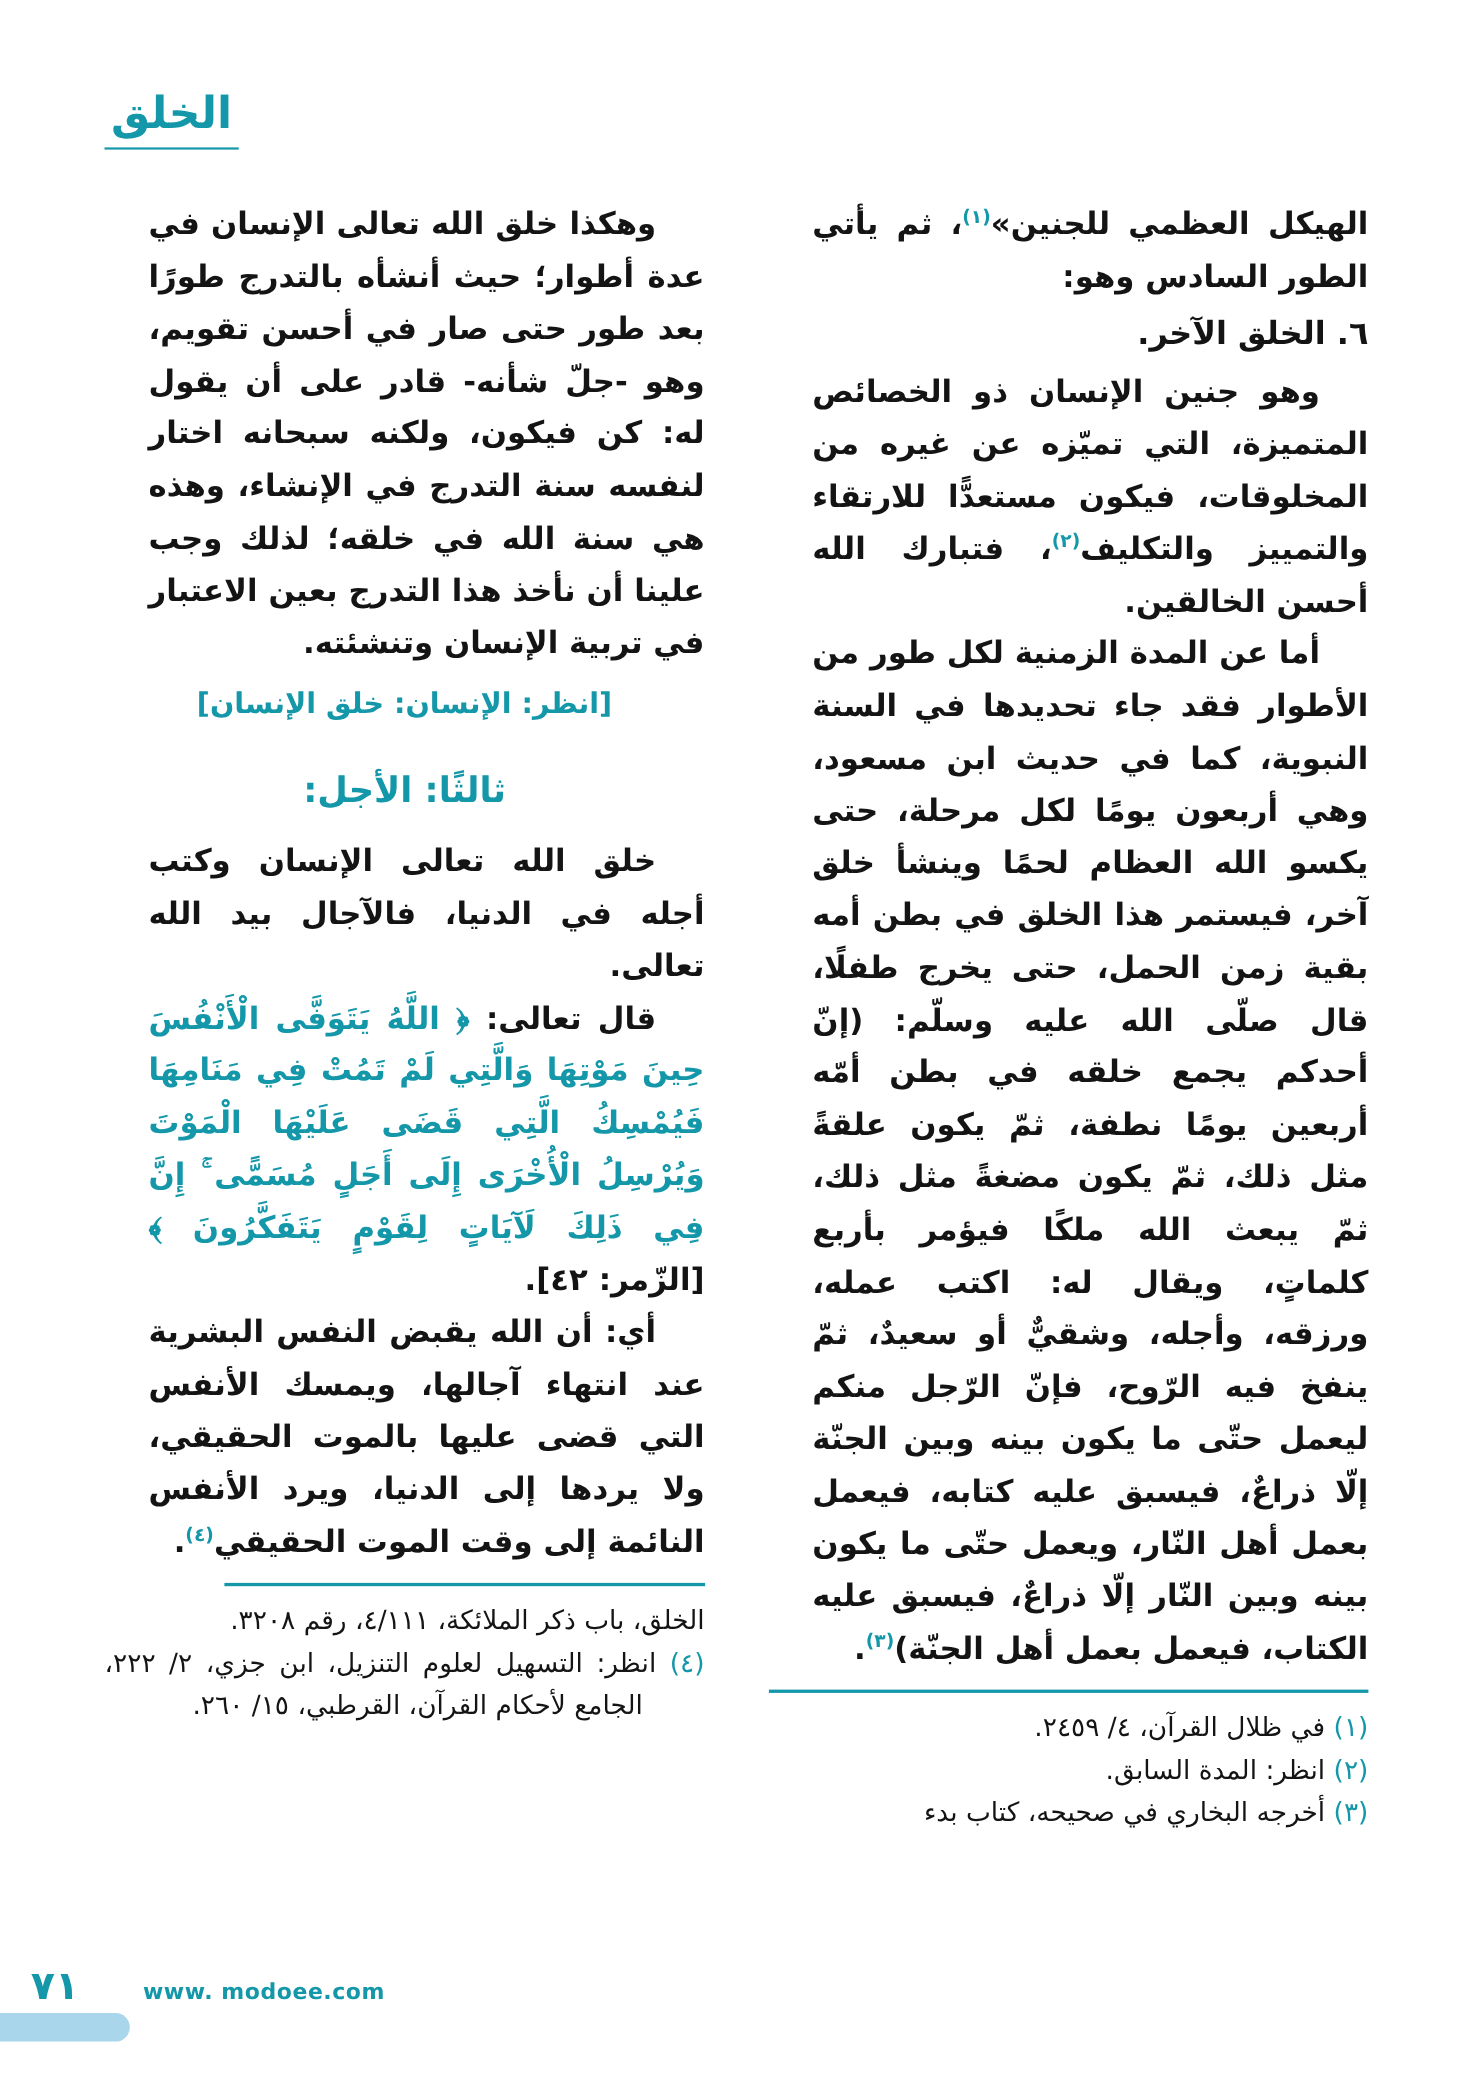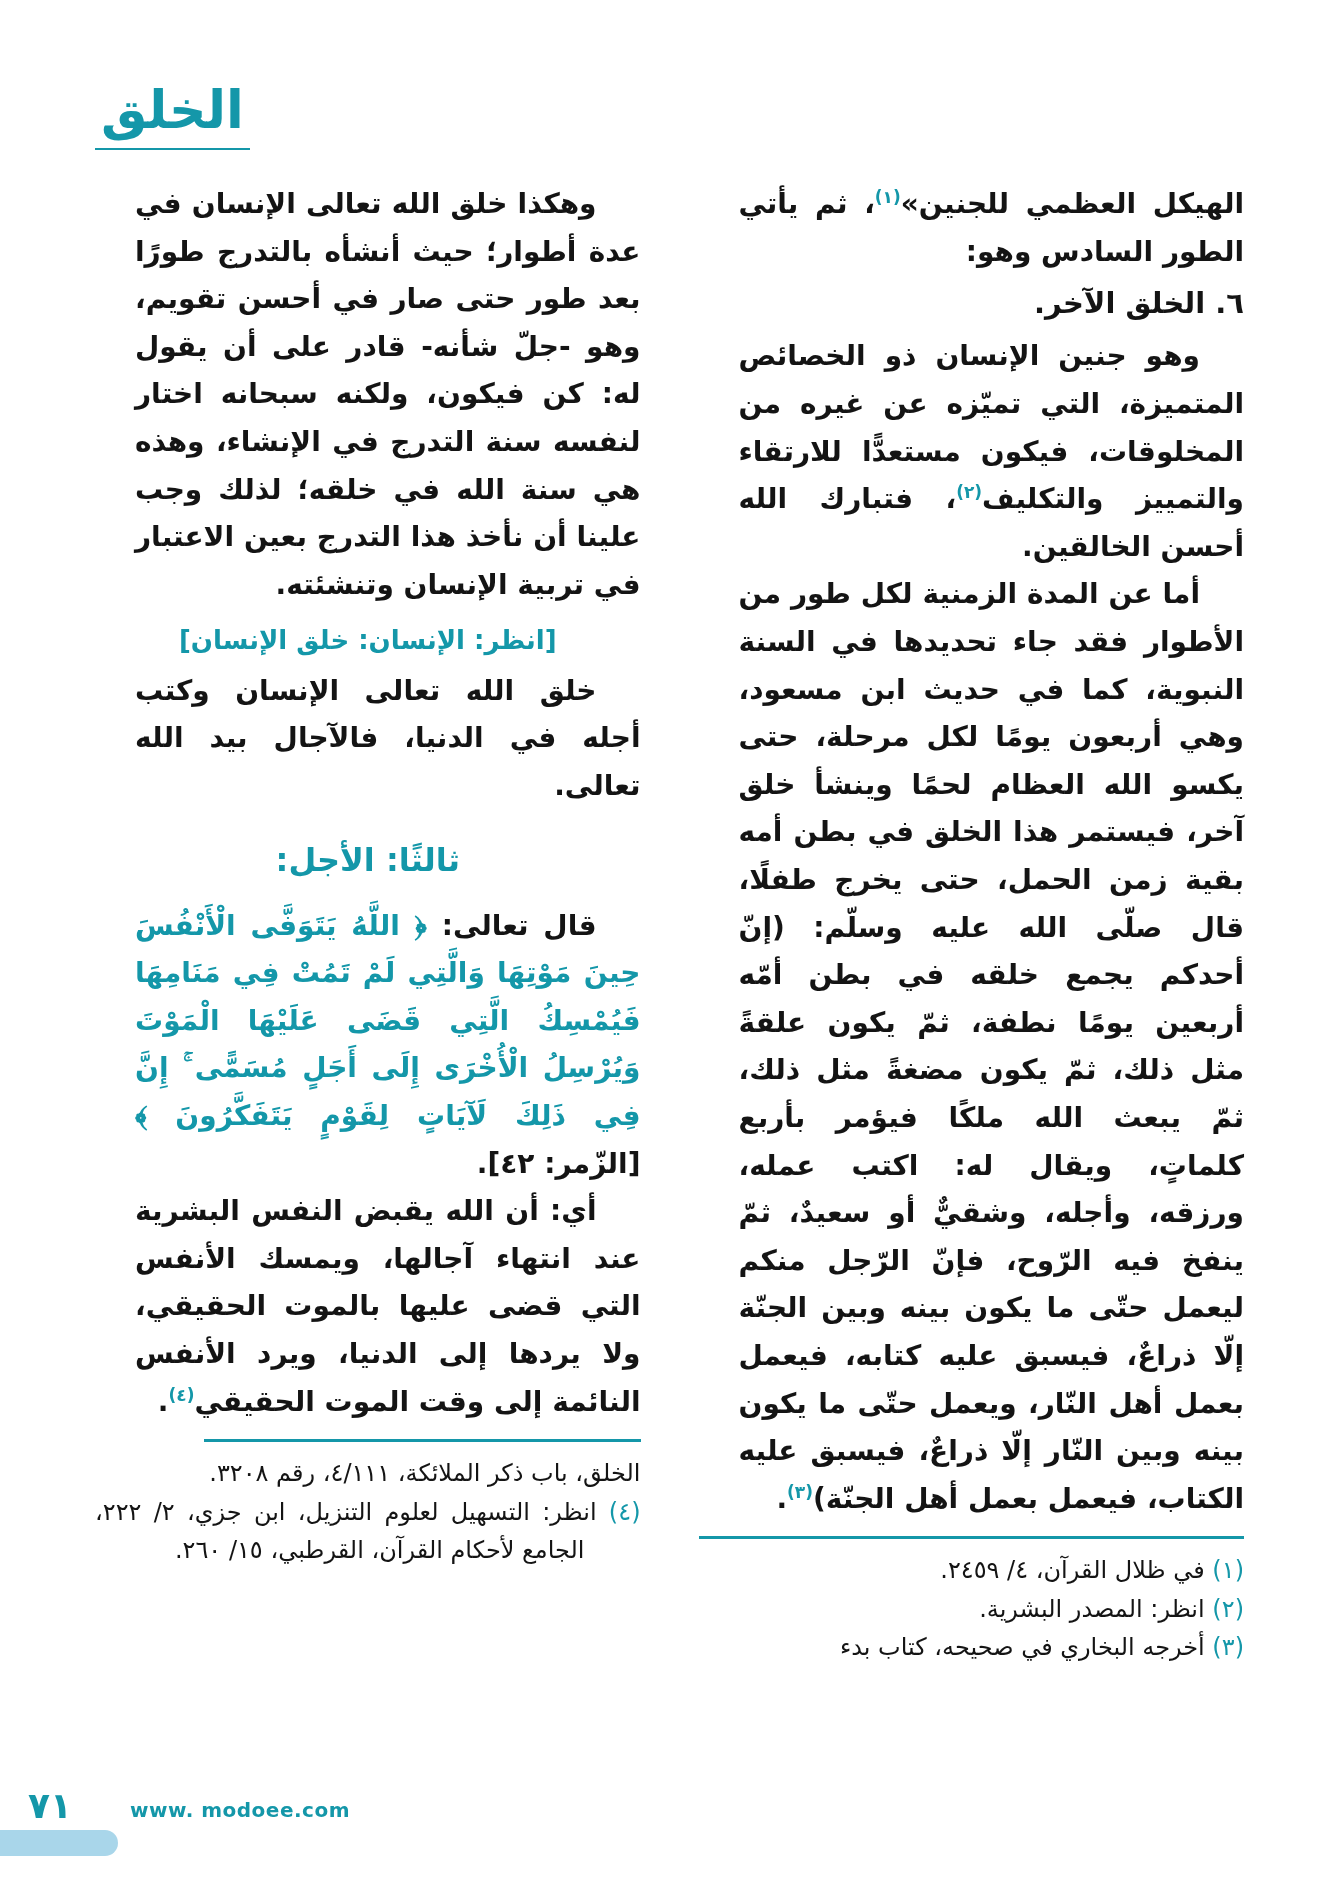--- a/index.html
+++ b/index.html
@@ -11,21 +11,21 @@
     direction:rtl;
     color:#141414;
   }
   .page { width:100%; height:100%; padding:80px 95px 0 95px; position:relative; }
 
   
   .page-header { text-align:left; height:78px; }
   .header-title {
     display:inline-block;
     color:var(--accent, #1497a9);
-    font-size:52px; font-weight:bold;
+    font-size:40px; font-weight:bold;
     padding:0 6px 8px 6px;
     border-bottom:2px solid var(--accent, #1497a9);
   }
 
   
   .columns { display:flex; gap:58px; margin-top:22px; height:1335px; }
   .col { flex:1 1 0; display:flex; flex-direction:column; min-width:0; }
 
   .para {
     font-size:28px; font-weight:bold; line-height:1.7;
@@ -96,33 +96,33 @@
 
       <p class="para heading-black">٦. الخلق الآخر.</p>
 
       <p class="para"><span>وهو جنين الإنسان ذو الخصائص المتميزة، التي تميّزه عن غيره من المخلوقات، فيكون مستعدًّا للارتقاء والتمييز والتكليف</span><sup class="fnref">(٢)</sup><span>، فتبارك الله أحسن الخالقين.</span></p>
 
       <p class="para"><span>أما عن المدة الزمنية لكل طور من الأطوار فقد جاء تحديدها في السنة النبوية، كما في حديث ابن مسعود، وهي أربعون يومًا لكل مرحلة، حتى يكسو الله العظام لحمًا وينشأ خلق آخر، فيستمر هذا الخلق في بطن أمه بقية زمن الحمل، حتى يخرج طفلًا، قال صلّى الله عليه وسلّم: (إنّ أحدكم يجمع خلقه في بطن أمّه أربعين يومًا نطفة، ثمّ يكون علقةً مثل ذلك، ثمّ يكون مضغةً مثل ذلك، ثمّ يبعث الله ملكًا فيؤمر بأربع كلماتٍ، ويقال له: اكتب عمله، ورزقه، وأجله، وشقيٌّ أو سعيدٌ، ثمّ ينفخ فيه الرّوح، فإنّ الرّجل منكم ليعمل حتّى ما يكون بينه وبين الجنّة إلّا ذراعٌ، فيسبق عليه كتابه، فيعمل بعمل أهل النّار، ويعمل حتّى ما يكون بينه وبين النّار إلّا ذراعٌ، فيسبق عليه الكتاب، فيعمل بعمل أهل الجنّة)</span><sup class="fnref">(٣)</sup><span>.</span></p>
 
       <div class="fn-block">
         <div class="fn-sep"></div>
         <p class="footnote"><span class="fn-num">(١)</span> <span>في ظلال القرآن، ٤/ ٢٤٥٩.</span></p>
-        <p class="footnote"><span class="fn-num">(٢)</span> <span>انظر: المصدر البشرية.</span></p>
+        <p class="footnote"><span class="fn-num">(٢)</span> <span>انظر: المدة السابق.</span></p>
         <p class="footnote"><span class="fn-num">(٣)</span> <span>أخرجه البخاري في صحيحه، كتاب بدء</span></p>
       </div>
     </section>
 
     <section class="col">
       <p class="para">وهكذا خلق الله تعالى الإنسان في عدة أطوار؛ حيث أنشأه بالتدرج طورًا بعد طور حتى صار في أحسن تقويم، وهو -جلّ شأنه- قادر على أن يقول له: كن فيكون، ولكنه سبحانه اختار لنفسه سنة التدرج في الإنشاء، وهذه هي سنة الله في خلقه؛ لذلك وجب علينا أن نأخذ هذا التدرج بعين الاعتبار في تربية الإنسان وتنشئته.</p>
 
       <p class="para cross-ref">[انظر: الإنسان: خلق الإنسان]</p>
 
+      <p class="para heading-teal">ثالثًا: الأجل:</p>
+
       <p class="para">خلق الله تعالى الإنسان وكتب أجله في الدنيا، فالآجال بيد الله تعالى.</p>
-
-      <p class="para heading-teal">ثالثًا: الأجل:</p>
 
       <p class="para"><span>قال تعالى: </span><span class="verse">﴿ اللَّهُ يَتَوَفَّى الْأَنْفُسَ حِينَ مَوْتِهَا وَالَّتِي لَمْ تَمُتْ فِي مَنَامِهَا فَيُمْسِكُ الَّتِي قَضَى عَلَيْهَا الْمَوْتَ وَيُرْسِلُ الْأُخْرَى إِلَى أَجَلٍ مُسَمًّى ۚ إِنَّ فِي ذَلِكَ لَآيَاتٍ لِقَوْمٍ يَتَفَكَّرُونَ ﴾</span><span> [الزّمر: ٤٢].</span></p>
 
       <p class="para"><span>أي: أن الله يقبض النفس البشرية عند انتهاء آجالها، ويمسك الأنفس التي قضى عليها بالموت الحقيقي، ولا يردها إلى الدنيا، ويرد الأنفس النائمة إلى وقت الموت الحقيقي</span><sup class="fnref">(٤)</sup><span>.</span></p>
 
 
       <div class="fn-block">
         <div class="fn-sep partial"></div>
         <p class="footnote"><span class="fn-num"></span><span>الخلق، باب ذكر الملائكة، ٤/١١١، رقم ٣٢٠٨.</span></p>
         <p class="footnote"><span class="fn-num">(٤)</span> <span>انظر: التسهيل لعلوم التنزيل، ابن جزي، ٢/ ٢٢٢، الجامع لأحكام القرآن، القرطبي، ١٥/ ٢٦٠.</span></p>

